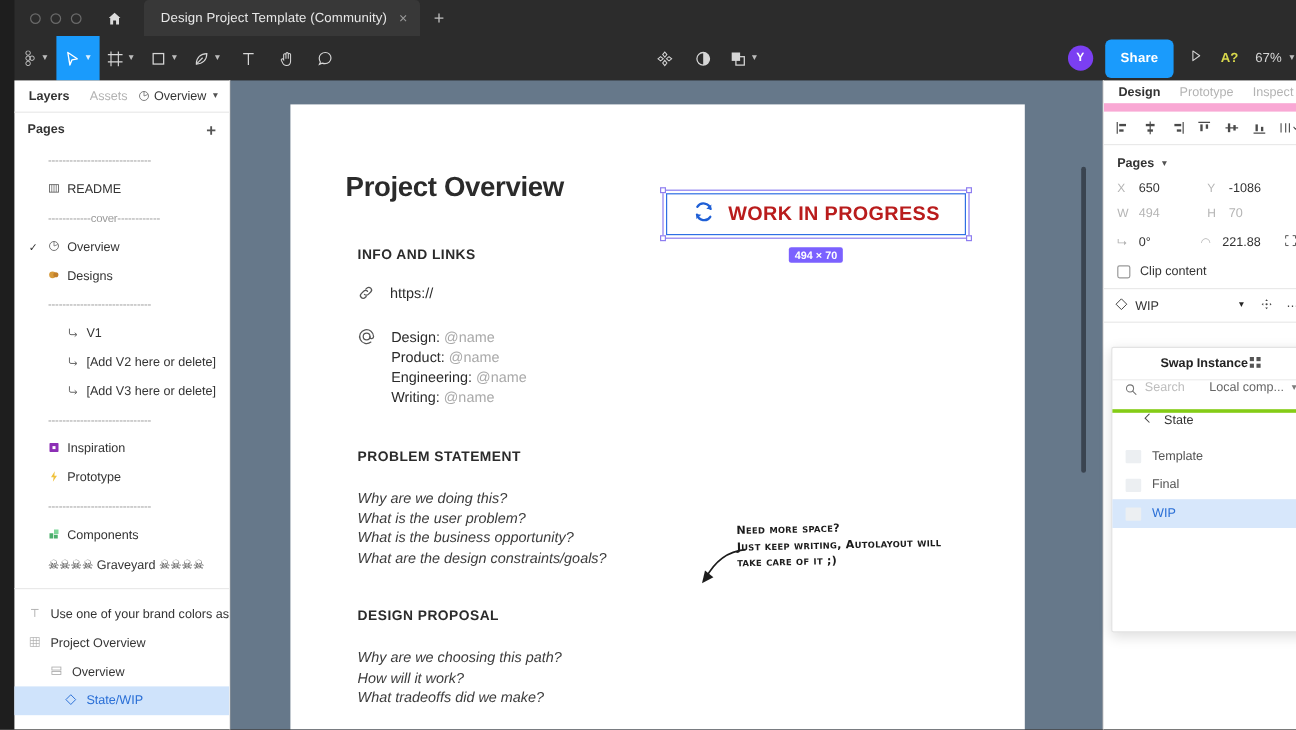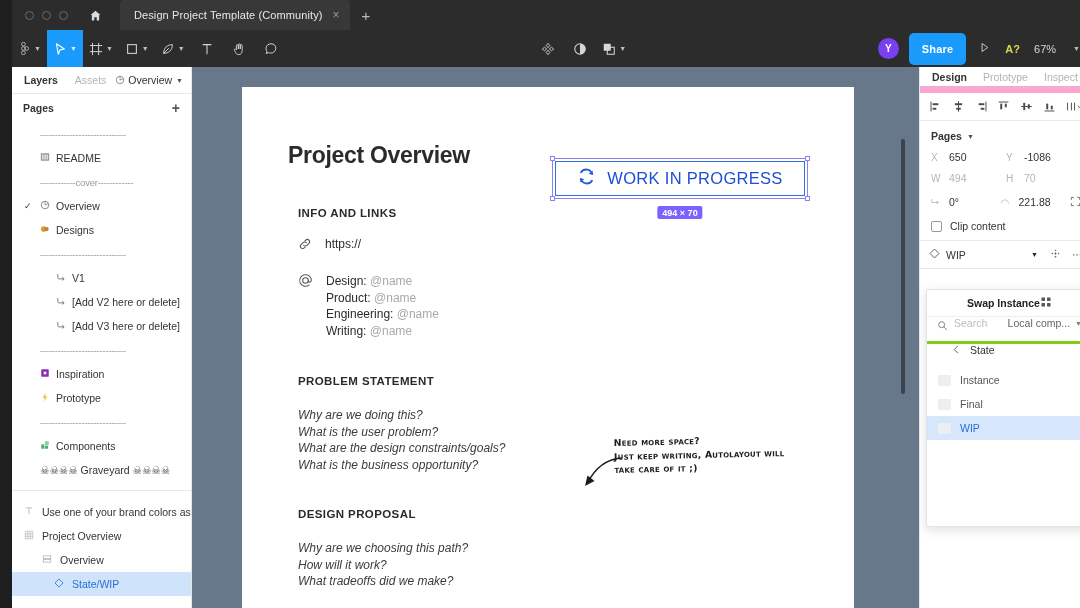--- a/index.html
+++ b/index.html
@@ -52,21 +52,21 @@
   }
   .share-btn {
     margin-left: 10px; height: 23px; padding: 16px 13px; border-radius: 5px;
     background: #1a9bfc; color: #fff; font-size: 11px; font-weight: bold;
     display: flex; align-items: center; letter-spacing: .2px;
   }
   .present { margin-left: 12px; color: #d6d6d6; }
   .ai-badge { margin-left: 14px; color: #d8d84c; font-size: 11px; font-weight: bold; }
   .zoom-ctl {
     margin-left: 14px; margin-right: 12px; color: #d6d6d6; font-size: 11px;
-    display: flex; align-items: center; gap: 16px;
+    display: flex; align-items: center; gap: 4px;
   }
 
   
   .sidebar {
     position: absolute; left: 0; top: 67px; width: 180px; height: 541px;
     background: #ffffff; border-right: 1px solid #e6e6e6;
     display: flex; flex-direction: column;
   }
   .sb-tabs {
     height: 27px; display: flex; align-items: center; gap: 17px;
@@ -129,21 +129,21 @@
   .ico-lk { color: #555; font-size: 13px; }
 
   
   .wip-wrap { position: absolute; left: 313px; top: 74px; }
   .wip-box {
     width: 250px; height: 35px; border: 1.5px solid #2f6fe4;
     background: #fff; display: flex; align-items: center; justify-content: center;
     gap: 11px;
   }
   .wip-text {
-    color: #1d4ed8; font-size: 16.5px; font-weight: normal; letter-spacing: .3px;
+    color: #b91c1c; font-size: 16.5px; font-weight: bold; letter-spacing: .3px;
   }
   .sel-frame {
     position: absolute; left: -3px; top: -3px; width: 256px; height: 41px;
     border: 1px solid #8e7ef0; pointer-events: none;
   }
   .handle {
     position: absolute; width: 5px; height: 5px; background: #fff;
     border: 1px solid #8e7ef0;
   }
   .size-tag {
@@ -540,22 +540,22 @@
             </div>
           </span>
         </div>
       </div>
 
       <div class="pc" style="left:56px; top:288px;">
         <div class="sec-title">PROBLEM STATEMENT</div>
         <div class="body-it" style="margin-top:20px;">
           <div>Why are we doing this?</div>
           <div>What is the user problem?</div>
+          <div>What is the business opportunity?</div>
           <div>What are the design constraints/goals?</div>
-          <div>What is the business opportunity?</div>
         </div>
       </div>
 
       <span class="note-arrow">
         <svg width="42" height="34" viewBox="0 0 42 34">
             <path d="M39 3 C28 4 15 10 6 27" fill="none" stroke="#1c1c1c" stroke-width="1.3" stroke-linecap="round"></path>
             <path d="M3 31 L5.5 20.5 L12.5 26 Z" fill="#1c1c1c"></path>
           </svg>
       </span>
       <div class="note">
@@ -728,21 +728,21 @@
           <span>
             <svg width="9" height="9" viewBox="0 0 16 16">
                 <path d="M10 2 L4 8 L10 14" fill="none" stroke="#444" stroke-width="1.5" stroke-linecap="round"></path>
               </svg>
           </span>
           <span>State</span>
         </div>
         <div id="swap-items">
             <div class="swap-item">
               <span class="thumb"></span>
-              <span>Instance</span>
+              <span>Template</span>
             </div>
             <div class="swap-item">
               <span class="thumb"></span>
               <span>Final</span>
             </div>
             <div class="swap-item sel">
               <span class="thumb"></span>
               <span>WIP</span>
             </div>
           </div>

